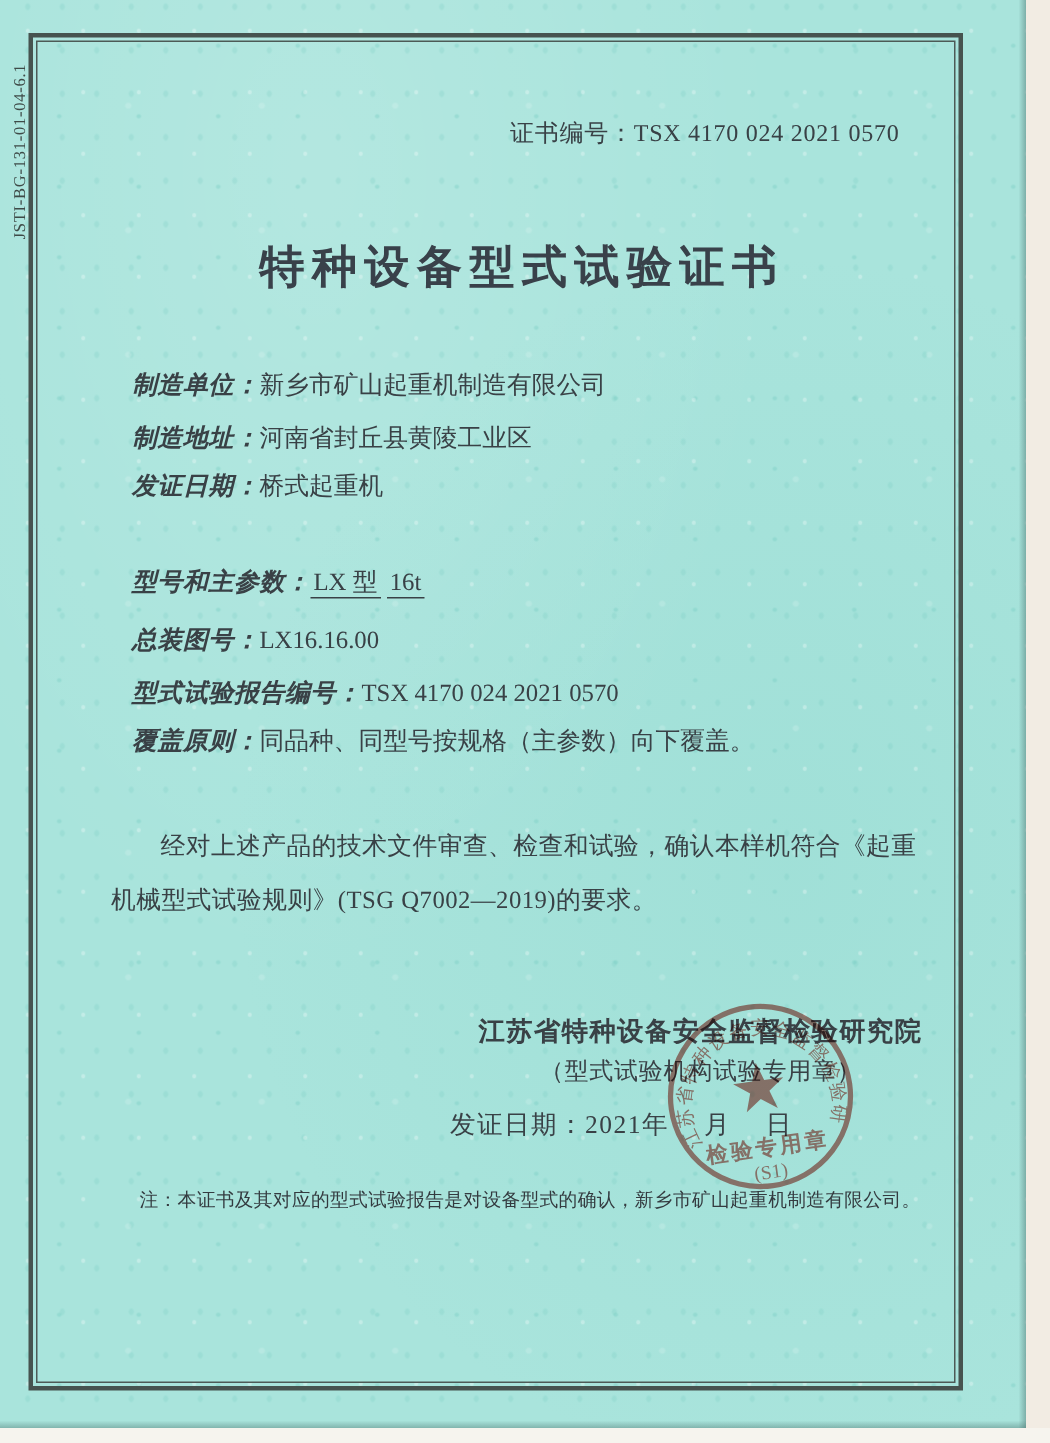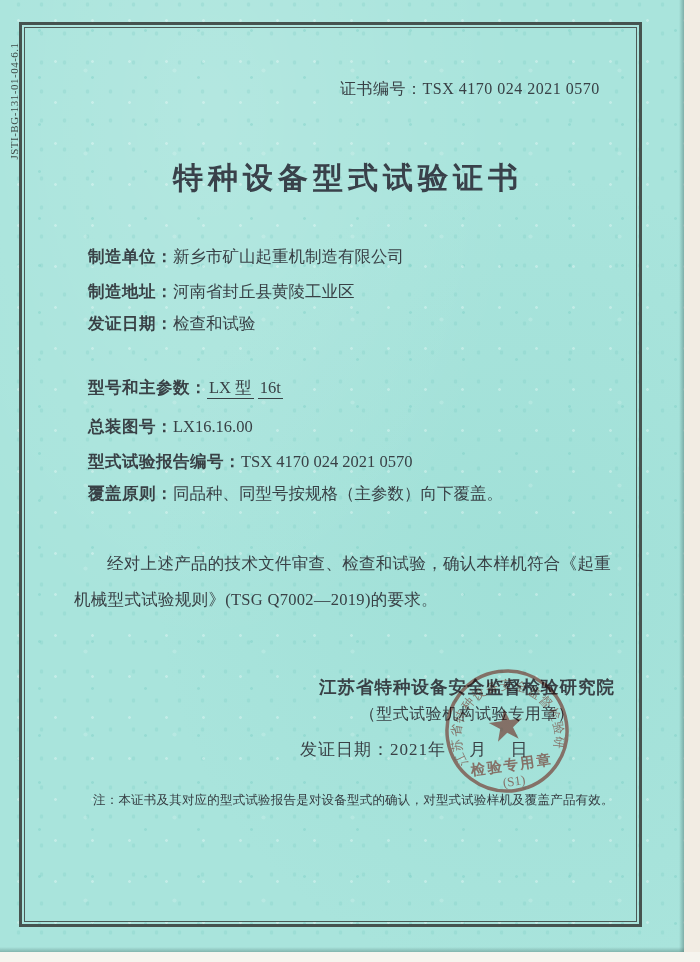--- a/index.html
+++ b/index.html
@@ -30,21 +30,21 @@
     border:1px solid #4d5a56;}
   .side-code{position:absolute;left:-50px;top:92px;width:133px;height:18px;
     transform:rotate(-90deg);text-align:center;font-size:11px;letter-spacing:.5px;
     color:#3e4a47;white-space:nowrap;}
   .cert-no{position:absolute;left:340px;top:79px;font-size:16px;letter-spacing:.5px;white-space:nowrap;}
   .title{position:absolute;left:0;top:158px;width:696px;text-align:center;
     font-size:30px;font-weight:bold;letter-spacing:5px;color:#39414a;}
   .subtitle{position:absolute;left:0;top:207px;width:690px;text-align:center;
     font-size:18px;letter-spacing:1px;}
   .field{position:absolute;left:88px;font-size:16.5px;white-space:nowrap;}
-  .field b{font-weight:bold;letter-spacing:.5px;}
+  .field b{font-weight:bold;letter-spacing:.5px;font-style:italic;}
   .u{border-bottom:1.3px solid #394146;padding:0 2px 1px 2px;}
   .statement{position:absolute;left:74px;top:546px;width:552px;
     font-size:16.5px;line-height:36px;text-indent:2em;letter-spacing:.3px;}
   .issuer{position:absolute;left:234px;top:675px;width:466px;text-align:center;
     font-size:17.5px;font-weight:bold;letter-spacing:1px;white-space:nowrap;}
   .seal-caption{position:absolute;left:234px;top:704px;width:466px;text-align:center;
     font-size:16px;letter-spacing:.5px;white-space:nowrap;}
   .date-line{position:absolute;left:300px;top:738px;width:364px;
     font-size:17px;letter-spacing:1px;white-space:nowrap;}
   .note{position:absolute;left:93px;top:792px;font-size:12.5px;letter-spacing:.2px;
@@ -70,21 +70,21 @@
   <div class="side-code">JSTI-BG-131-01-04-6.1</div>
 
   <div class="cert-no"><span>证书编号：</span><span>TSX 4170 024 2021 0570</span></div>
 
   <div class="title">特种设备型式试验证书</div>
 
   <div class="field" style="top:246px"><b>制造单位：</b><span>新乡市矿山起重机制造有限公司</span></div>
 
   <div class="field" style="top:281px"><b>制造地址：</b><span>河南省封丘县黄陵工业区</span></div>
 
-  <div class="field" style="top:313px"><b>发证日期：</b><span>检查和试验</span></div>
+  <div class="field" style="top:313px"><b>发证日期：</b><span>桥式起重机</span></div>
 
 
   <div class="field" style="top:377px"><b>型号和主参数：</b><span class="u">LX 型</span><span> </span><span class="u">16t</span></div>
 
   <div class="field" style="top:416px"><b>总装图号：</b><span>LX16.16.00</span></div>
 
   <div class="field" style="top:451px"><b>型式试验报告编号：</b><span>TSX 4170 024 2021 0570</span></div>
 
   <div class="field" style="top:483px"><b>覆盖原则：</b><span>同品种、同型号按规格（主参数）向下覆盖。</span></div>
 
@@ -96,15 +96,15 @@
 
   <svg class="stamp" viewBox="0 0 150 150">
     <circle cx="75" cy="75" r="60" fill="none" stroke="#b23a30" stroke-width="3.5"></circle>
     <path id="arcpath" d="M 33,103 A 47.5,47.5 0 1 1 117,103" fill="none"></path>
     <text font-size="12.5" letter-spacing="1" font-family="Liberation Serif, DejaVu Serif, serif"><textPath href="#arcpath" startOffset="2">江苏省特种设备安全监督检验研究院</textPath></text>
     <text x="75" y="84" text-anchor="middle" font-size="44" font-family="DejaVu Sans, sans-serif">★</text>
     <text x="75" y="114" text-anchor="middle" font-size="14.5" letter-spacing="2" font-family="Liberation Serif, DejaVu Serif, serif" font-weight="bold">检验专用章</text>
     <text x="75" y="130" text-anchor="middle" font-size="13" font-family="Liberation Serif, DejaVu Serif, serif">(S1)</text>
   </svg>
 
-  <div class="note">注：本证书及其对应的型式试验报告是对设备型式的确认，对型式试验样机及覆盖产品有效。</div>
+  <div class="note">注：本证书及其对应的型式试验报告是对设备型式的确认，新乡市矿山起重机制造有限公司。</div>
 
 </div>
 
 </body></html>

